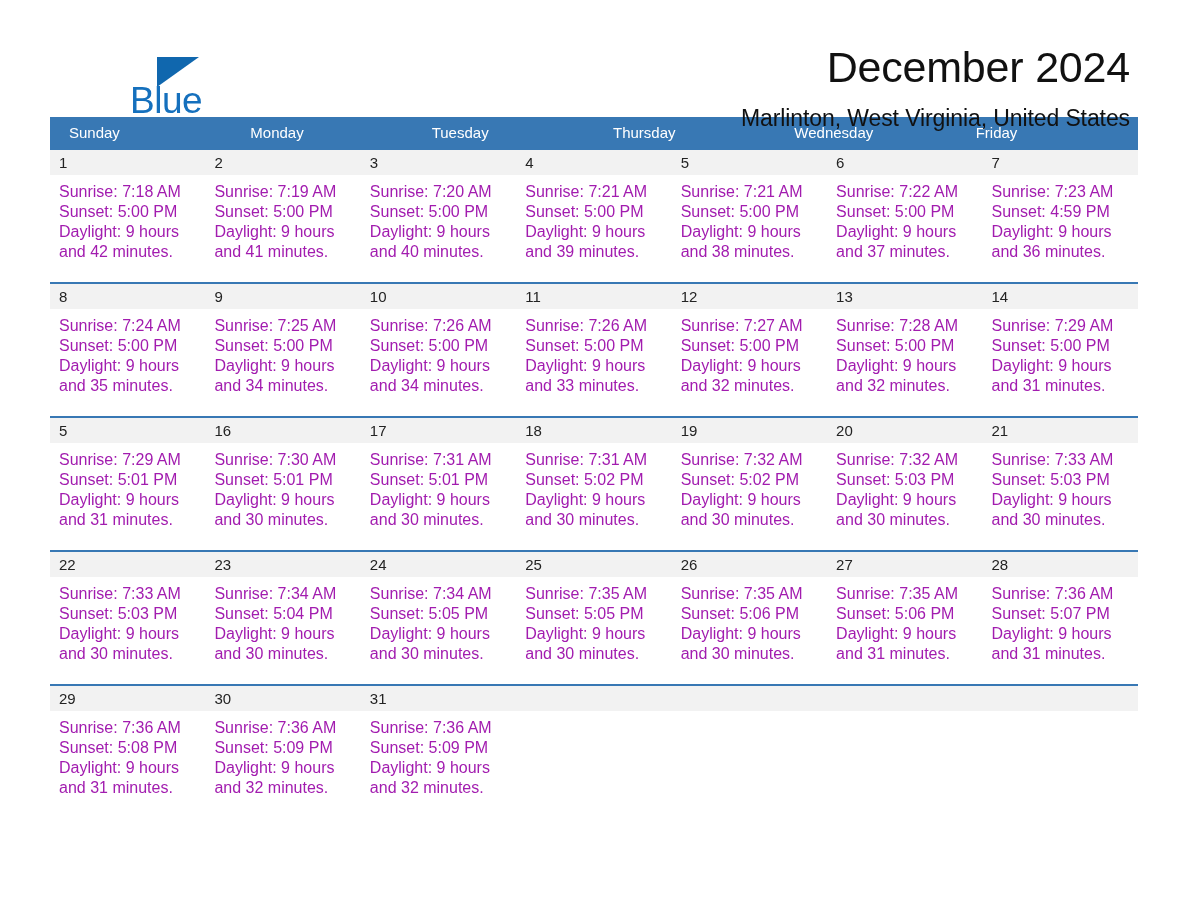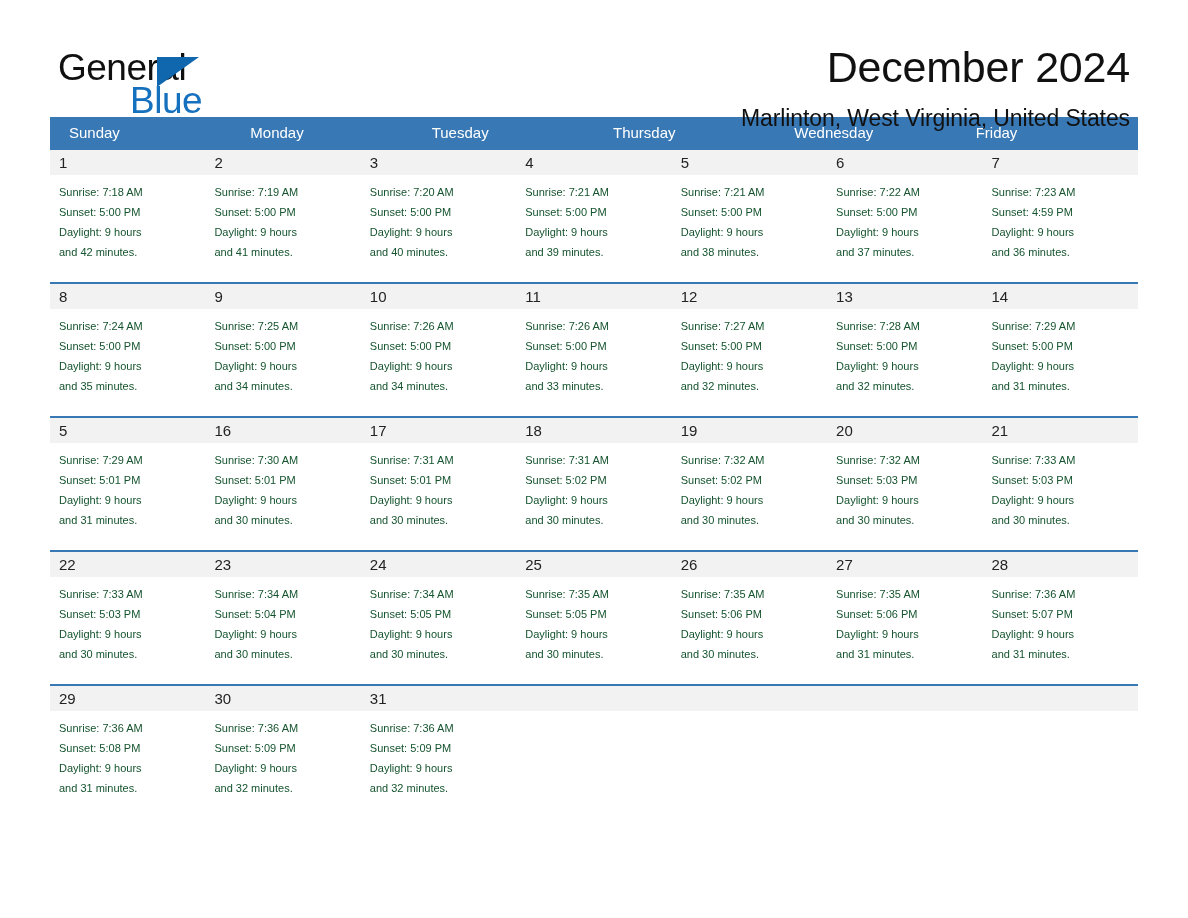--- a/index.html
+++ b/index.html
@@ -128,37 +128,36 @@
     line-height: 25px;
     color: #232323;
     padding-left: 9px;
     box-sizing: border-box;
   }
   .day-cell.empty .day-number-band {
     background: #f2f2f2;
   }
   .day-info {
     padding: 7px 8px 0 9px;
-    font-size: 11px;
+    font-size: 16px;
     line-height: 20px;
-    color: #14532d;
+    color: #a21caf;
   }
   .day-info div {
     white-space: nowrap;
   }
 </style>
 </head>
 <body>
 
 <div class="page">
 
   <div class="header">
 
     <div class="brand">
-      <span class="brand-general">General</span>
       <span class="brand-triangle"></span>
       <span class="brand-blue">Blue</span>
     </div>
 
     <div class="title-block">
       <div class="month-title">December 2024</div>
       <div class="location">Marlinton, West Virginia, United States</div>
     </div>
 
   </div>

